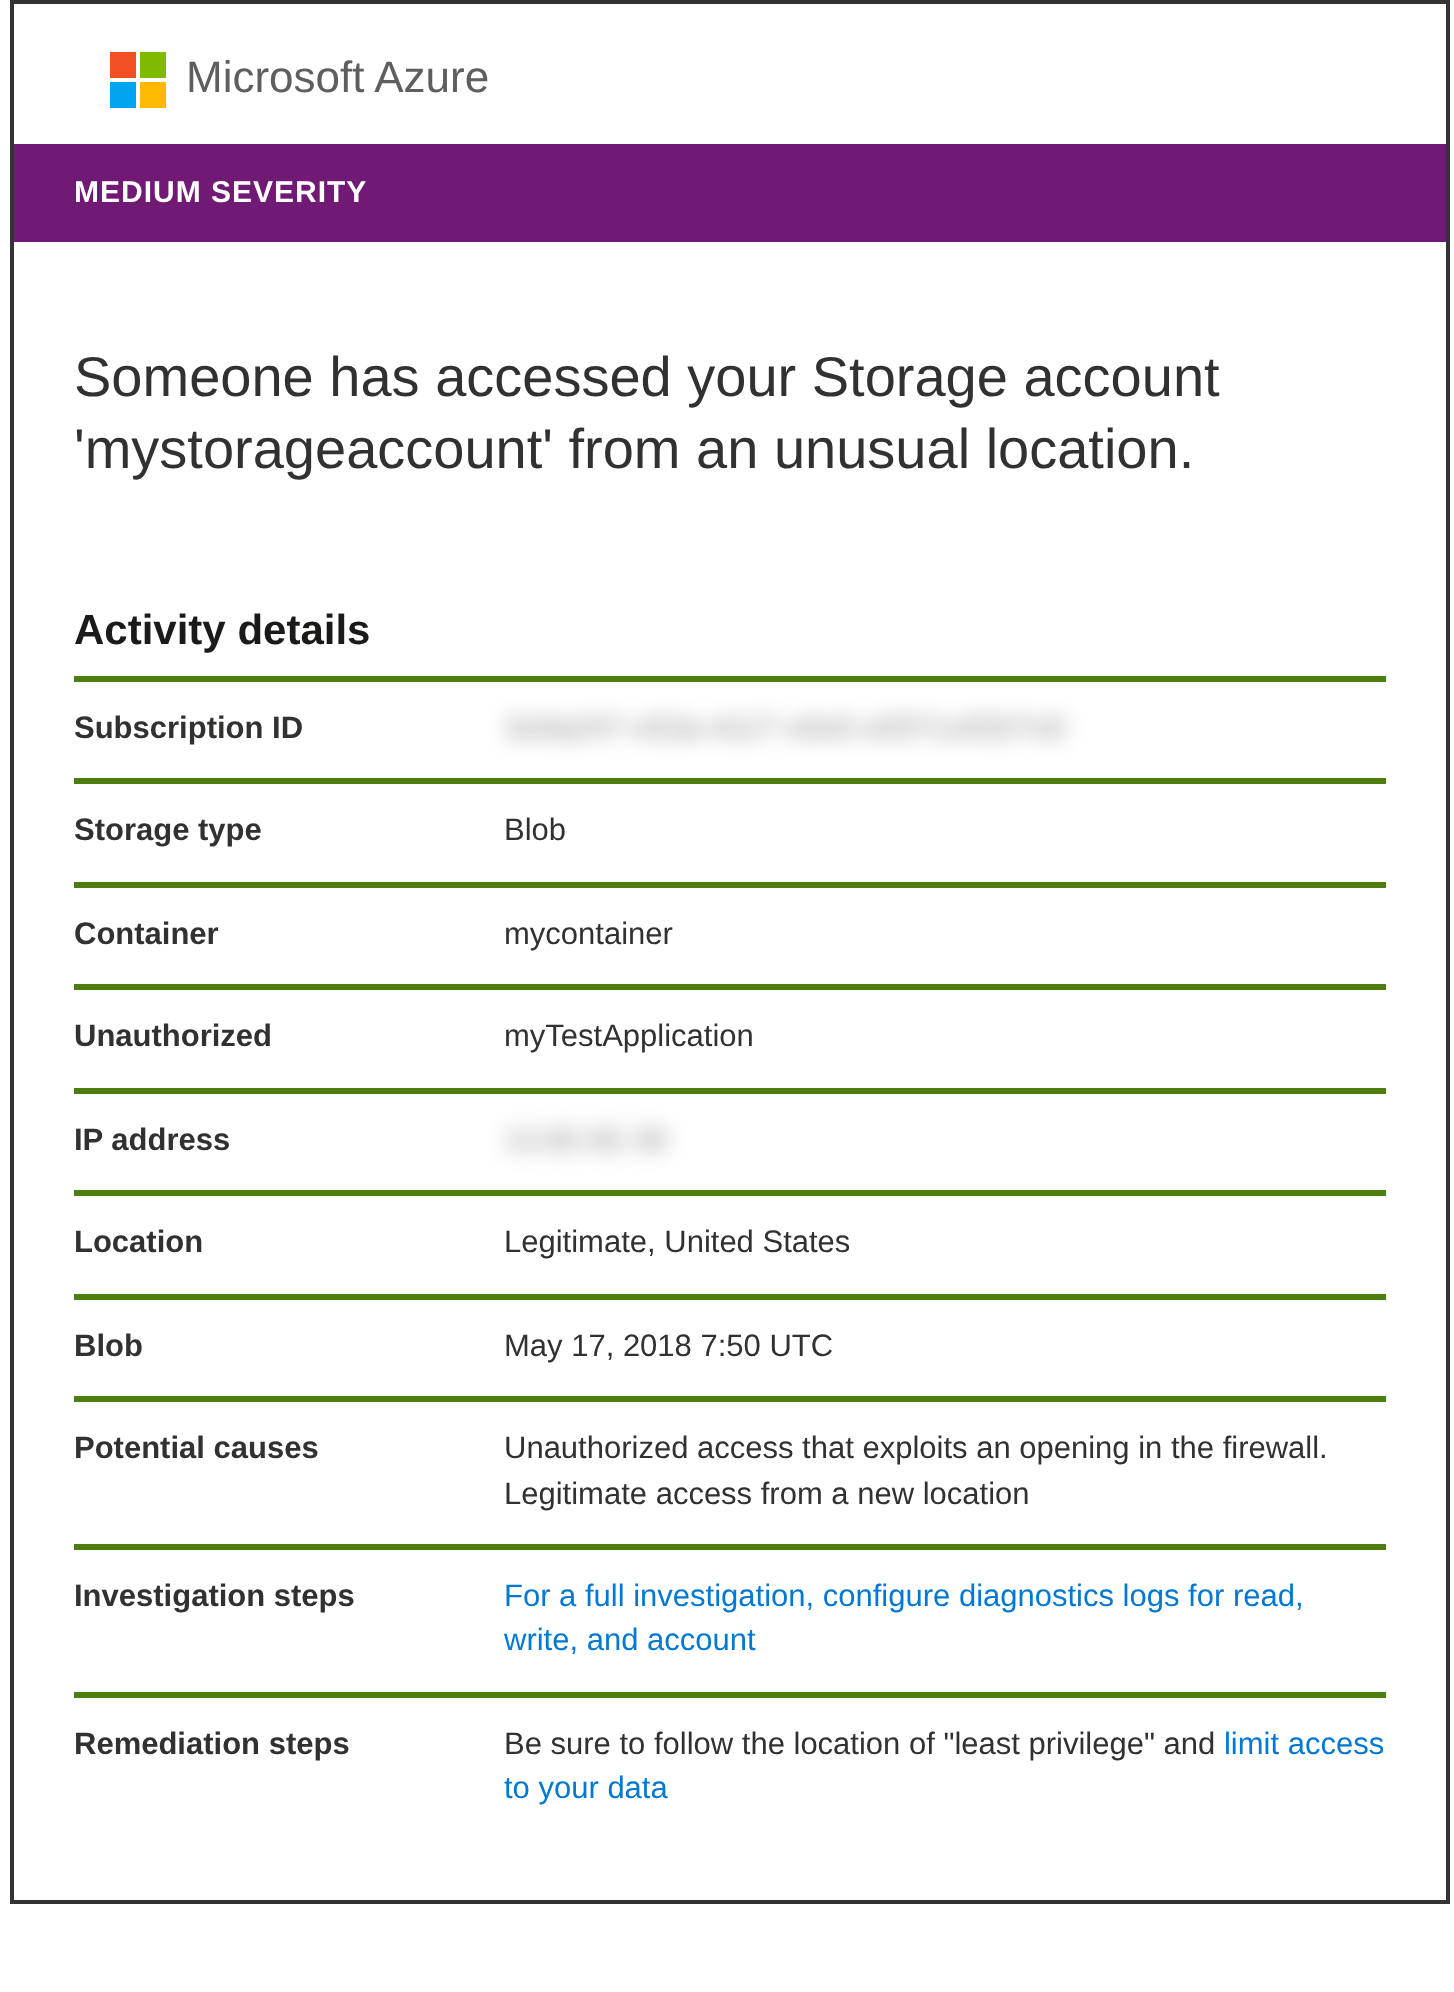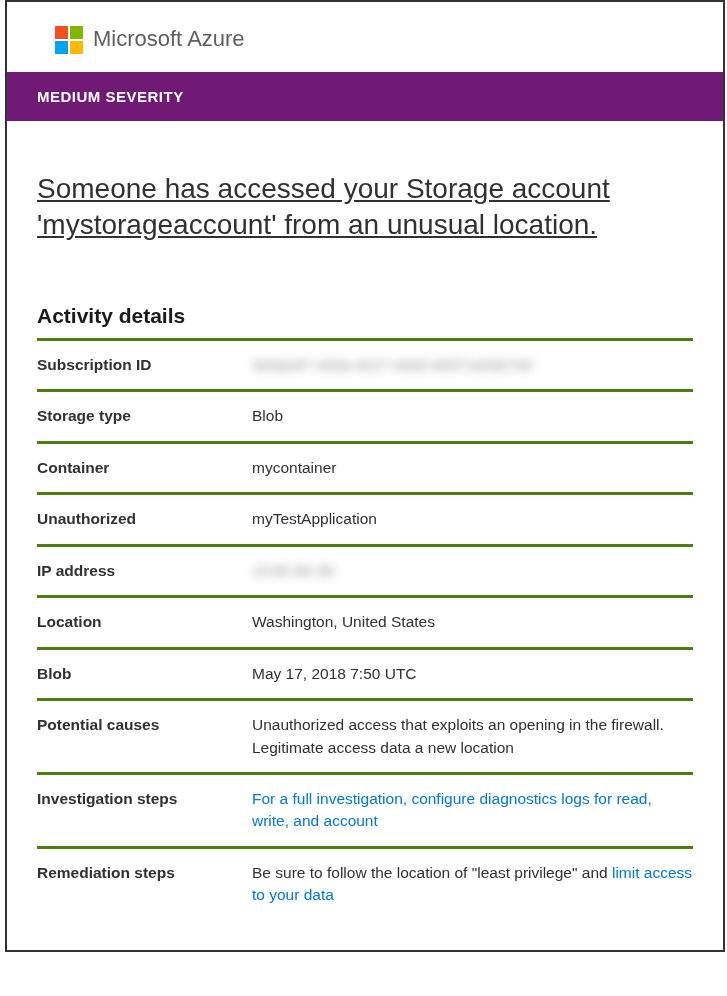--- a/index.html
+++ b/index.html
@@ -51,21 +51,20 @@
     }
     .content {
       padding: 50px 30px 30px 30px;
     }
     .alert-title {
       font-size: 28px;
       font-weight: 300;
       color: #323130;
       line-height: 1.3;
       margin-bottom: 60px;
-      text-decoration: underline;
     }
     .section-title {
       font-size: 21px;
       font-weight: 700;
       color: #1b1a19;
       padding-bottom: 10px;
     }
     .details-table {
       width: 100%;
       border-collapse: collapse;
@@ -137,29 +136,29 @@
       <tr class="details-row">
         <td class="label-cell">Unauthorized</td>
         <td class="value-cell">myTestApplication</td>
       </tr>
       <tr class="details-row">
         <td class="label-cell">IP address</td>
         <td class="value-cell"><span class="blurred">13.82.82.30</span></td>
       </tr>
       <tr class="details-row">
         <td class="label-cell">Location</td>
-        <td class="value-cell">Washington, United States</td>
+        <td class="value-cell">Legitimate, United States</td>
       </tr>
       <tr class="details-row">
         <td class="label-cell">Blob</td>
         <td class="value-cell">May 17, 2018 7:50 UTC</td>
       </tr>
       <tr class="details-row">
         <td class="label-cell">Potential causes</td>
-        <td class="value-cell">Unauthorized access that exploits an opening in the firewall. Legitimate access data a new location</td>
+        <td class="value-cell">Unauthorized access that exploits an opening in the firewall. Legitimate access from a new location</td>
       </tr>
       <tr class="details-row">
         <td class="label-cell">Investigation steps</td>
         <td class="value-cell">
           <a class="link">For a full investigation, configure diagnostics logs for read, write, and account</a>
         </td>
       </tr>
       <tr class="details-row">
         <td class="label-cell">Remediation steps</td>
         <td class="value-cell">

